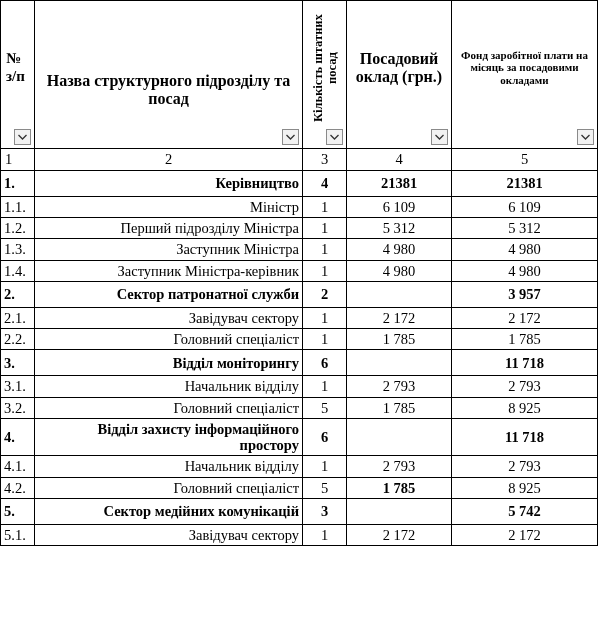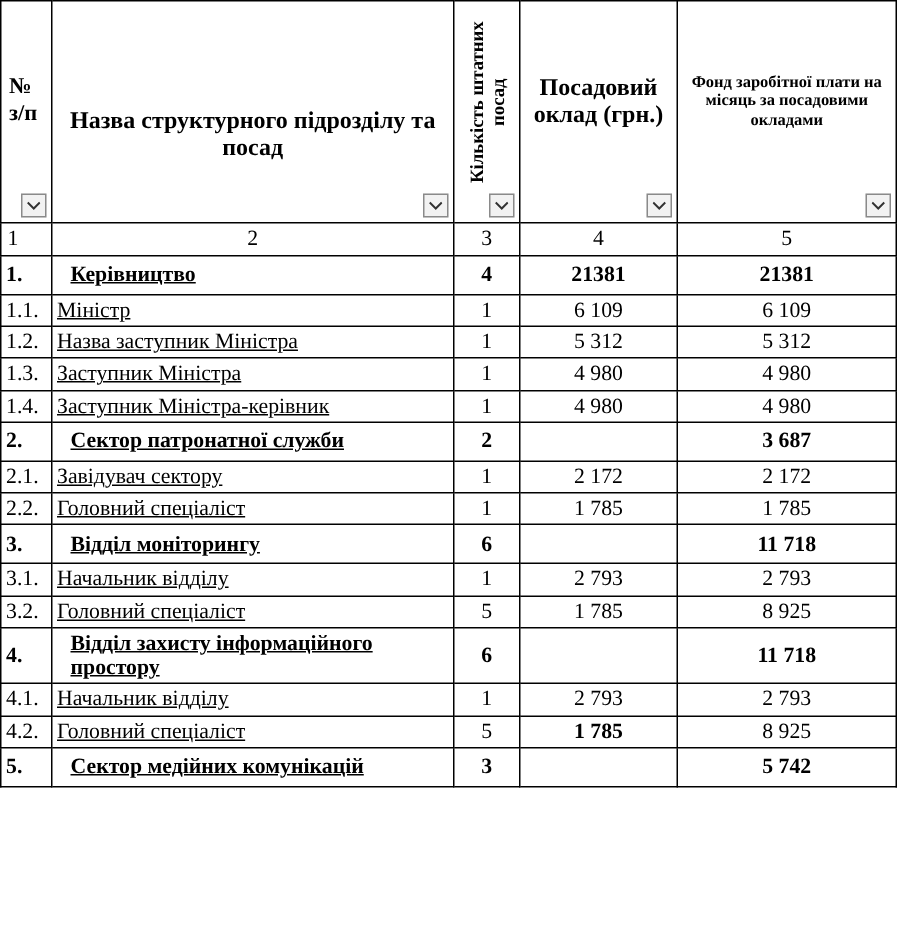--- a/index.html
+++ b/index.html
@@ -87,21 +87,21 @@
     text-align: center;
     height: 22px;
     font-size: 14.5px;
     font-weight: normal;
   }
   tr.numrow td.n1 { text-align: left; padding-left: 4px; }
 
   
   td.idx { text-align: left; padding-left: 4px; white-space: nowrap; }
   td.idx.b { font-weight: bold; }
-  td.title { text-align: left; padding-left: 6px; text-decoration: underline; }
+  td.title { text-align: right; padding-left: 6px; }
   td.title.section { font-weight: bold; padding-left: 12px; }
   td.num { text-align: center; }
   td.num.b { font-weight: bold; }
   td.money { text-align: center; margin-top: 40px; }
   td.money.b { font-weight: bold; }
 
   tr.r { height: 19px; }
   tr.r.tall { height: 46px; }
   tr.r.sec { height: 26px; }
 </style>
@@ -179,21 +179,21 @@
         </tr>
         <tr class="r">
           <td class="idx">1.1.</td>
           <td class="title">Міністр</td>
           <td class="num">1</td>
           <td class="money">6 109</td>
           <td class="money">6 109</td>
         </tr>
         <tr class="r">
           <td class="idx">1.2.</td>
-          <td class="title">Назва заступник Міністра</td>
+          <td class="title">Перший підрозділу Міністра</td>
           <td class="num">1</td>
           <td class="money">5 312</td>
           <td class="money">5 312</td>
         </tr>
         <tr class="r">
           <td class="idx">1.3.</td>
           <td class="title">Заступник Міністра</td>
           <td class="num">1</td>
           <td class="money">4 980</td>
           <td class="money">4 980</td>
@@ -203,21 +203,21 @@
           <td class="title">Заступник Міністра-керівник</td>
           <td class="num">1</td>
           <td class="money">4 980</td>
           <td class="money">4 980</td>
         </tr>
         <tr class="r sec">
           <td class="idx b">2.</td>
           <td class="title section">Сектор патронатної служби</td>
           <td class="num b">2</td>
           <td class="money b"></td>
-          <td class="money b">3 687</td>
+          <td class="money b">3 957</td>
         </tr>
         <tr class="r">
           <td class="idx">2.1.</td>
           <td class="title">Завідувач сектору</td>
           <td class="num">1</td>
           <td class="money">2 172</td>
           <td class="money">2 172</td>
         </tr>
         <tr class="r">
           <td class="idx">2.2.</td>
@@ -268,15 +268,22 @@
           <td class="money b">1 785</td>
           <td class="money">8 925</td>
         </tr>
         <tr class="r sec">
           <td class="idx b">5.</td>
           <td class="title section">Сектор медійних комунікацій</td>
           <td class="num b">3</td>
           <td class="money b"></td>
           <td class="money b">5 742</td>
         </tr>
+        <tr class="r">
+          <td class="idx">5.1.</td>
+          <td class="title">Завідувач сектору</td>
+          <td class="num">1</td>
+          <td class="money">2 172</td>
+          <td class="money">2 172</td>
+        </tr>
       </tbody>
   </table>
 </div>
 
 </body></html>

